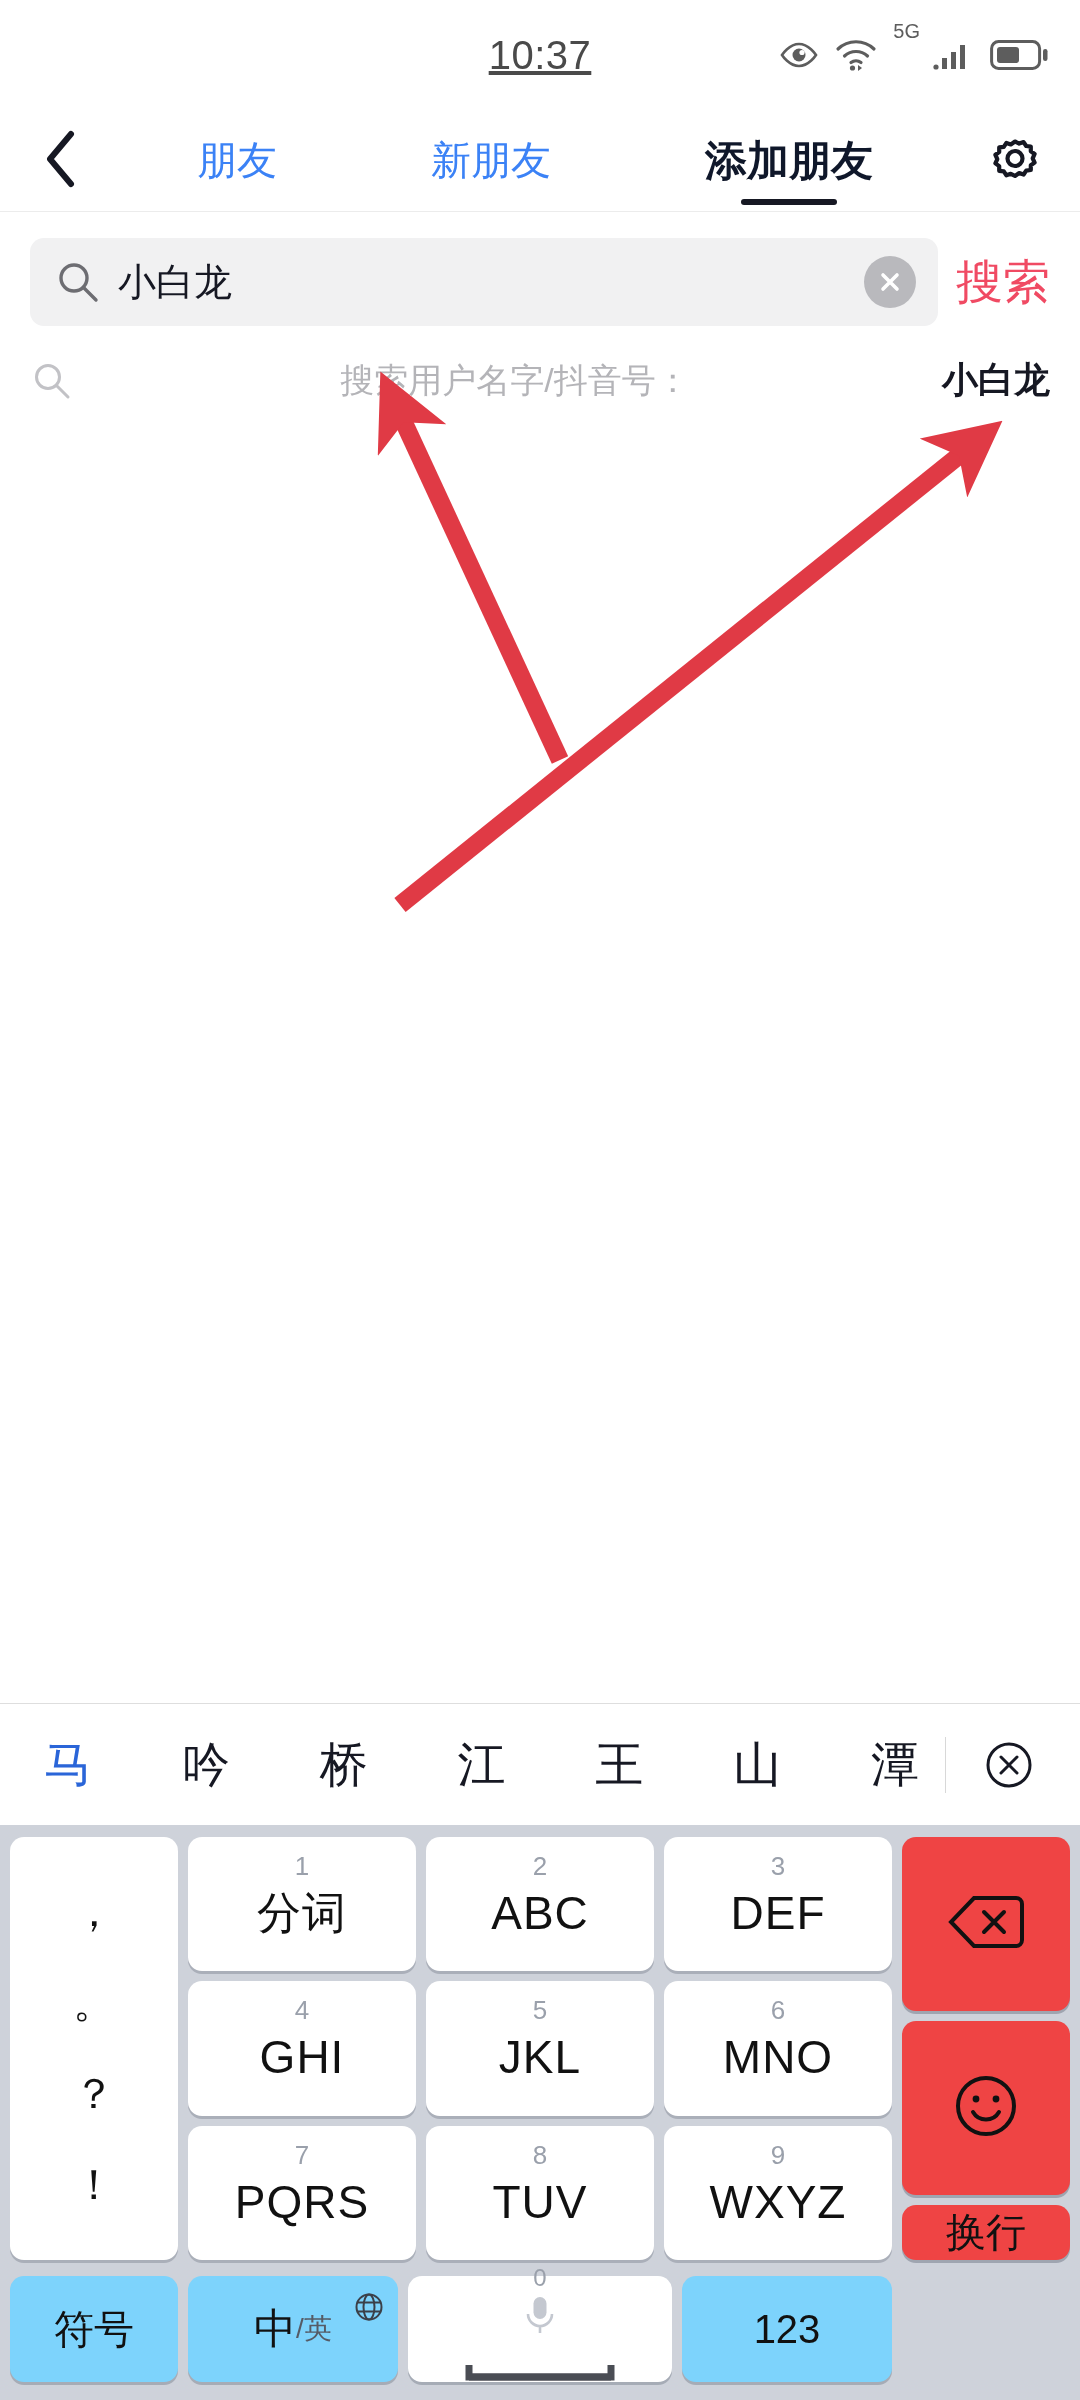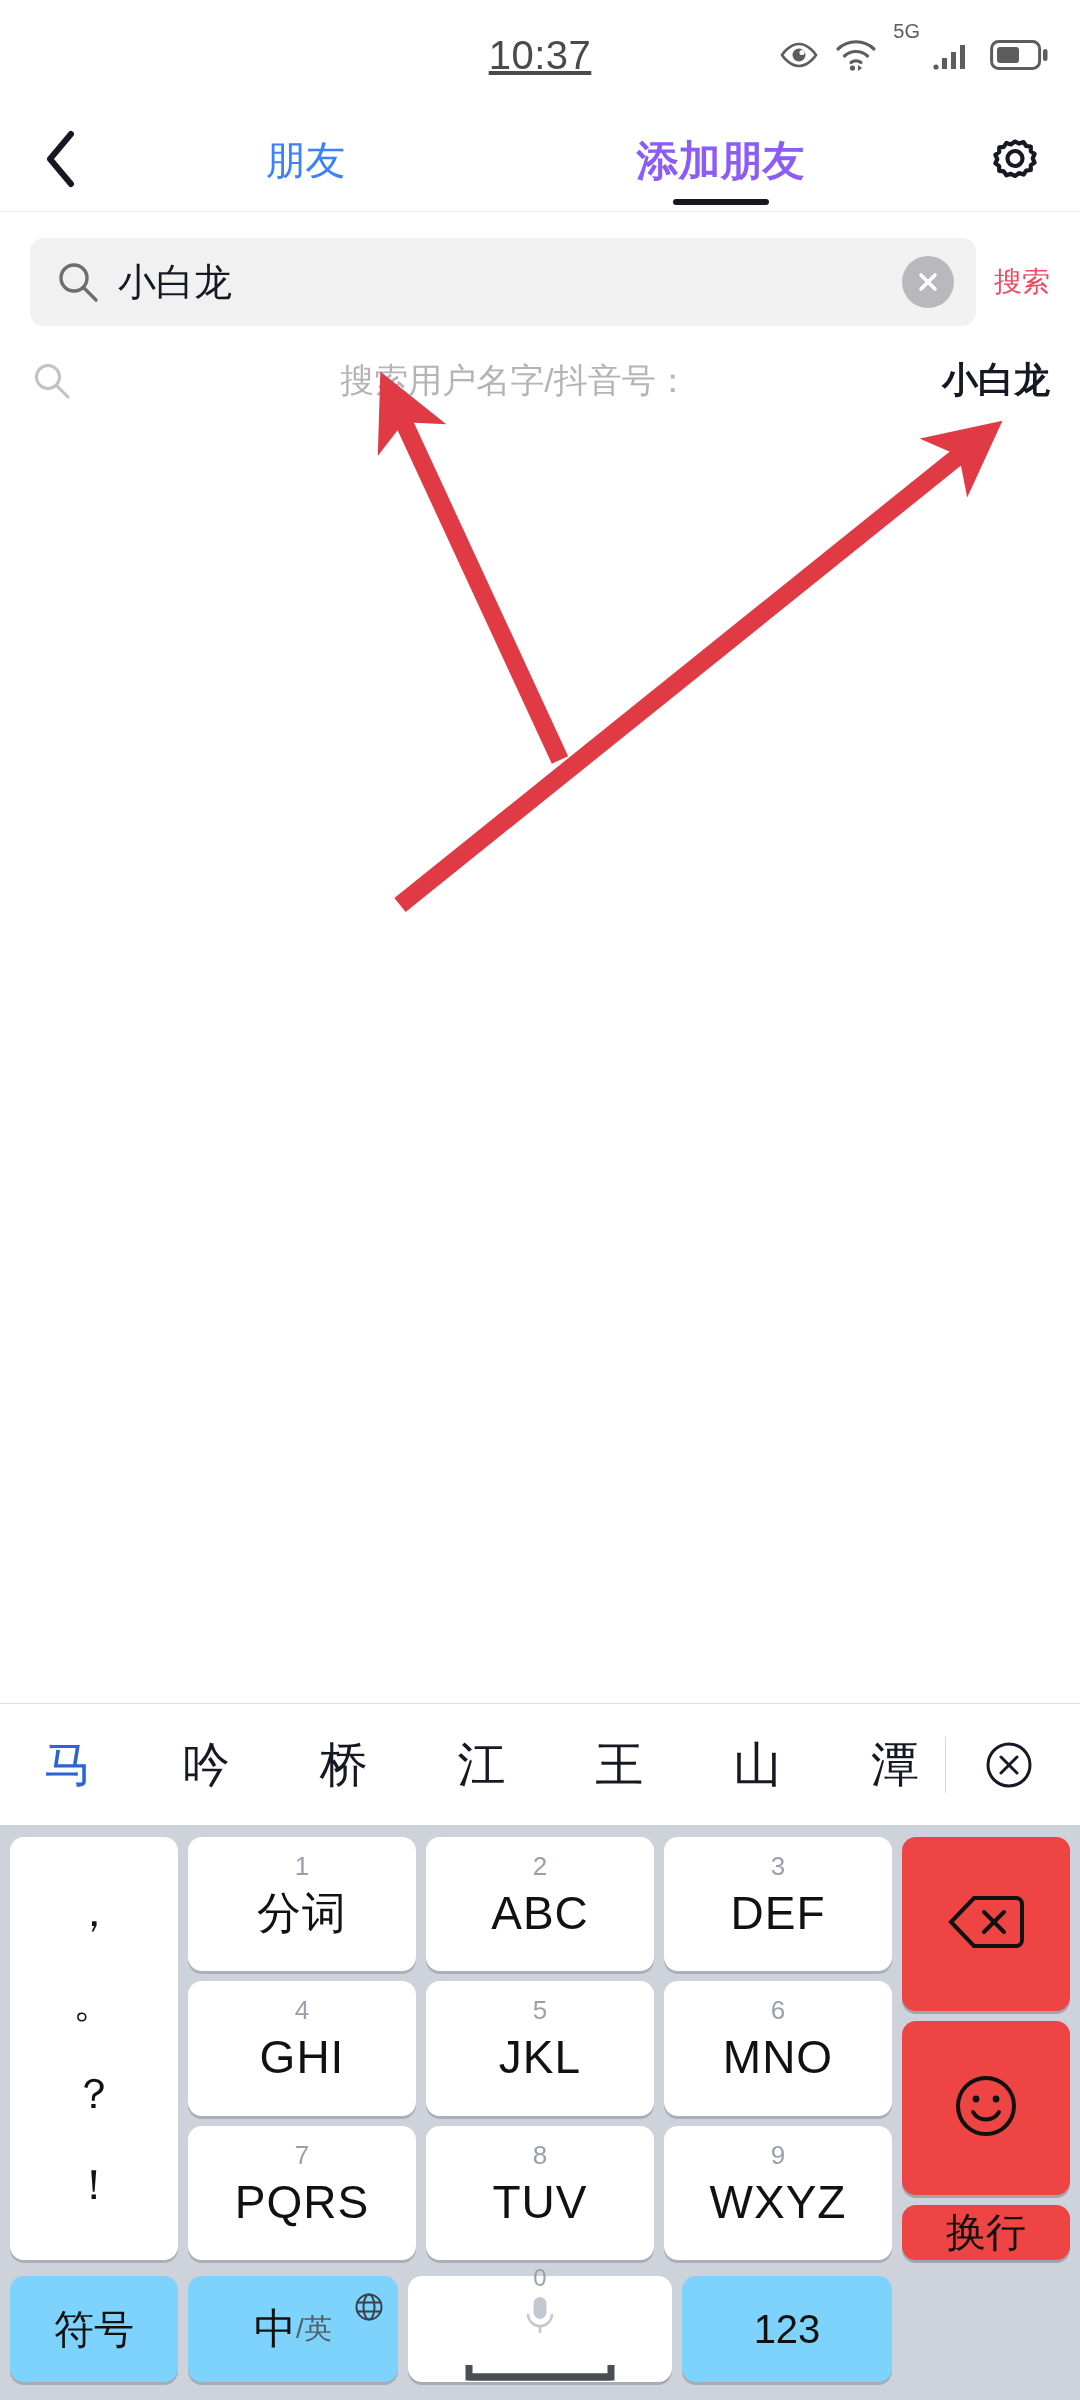--- a/index.html
+++ b/index.html
@@ -42,21 +42,21 @@
   #nav-tabs{
     flex:1; display:flex; align-items:center; justify-content:space-around;
     height:100%;
   }
   .nav-tab{
     position:relative; height:100%;
     display:flex; flex-direction:column; align-items:center; justify-content:center;
     padding:0 14px;
   }
   .nav-tab .tab-label{ font-size:40px; color:#3b82f6; font-weight:400; }
-  .nav-tab.active .tab-label{ font-size:42px; color:#8b5cf6; font-weight:700; }
+  .nav-tab.active .tab-label{ font-size:42px; color:#0f172a; font-weight:700; }
   .tab-underline{
     position:absolute; bottom:6px; left:50%; transform:translateX(-50%);
     width:96px; height:6px; border-radius:3px; background:#161823;
   }
   #settings-button{
     width:130px; display:flex; align-items:center; justify-content:center;
   }
 
   
   #search-row{
@@ -70,21 +70,21 @@
   #search-icon-box{ flex:0 0 auto; display:flex; align-items:center; margin-right:18px;}
   #search-value{
     flex:1; font-size:38px; color:#161823; line-height:1;
   }
   #search-clear{
     flex:0 0 auto; width:52px; height:52px; border-radius:50%;
     background:#b9b9bd; display:flex; align-items:center; justify-content:center;
   }
   #search-submit{
     flex:0 0 auto; margin-left:18px;
-    font-size:28px; color:#f04a63; font-weight:400;
+    font-size:47px; color:#f04a63; font-weight:400;
   }
 
   
   #suggestion-row{
     display:flex; align-items:center;
     padding:16px 30px 16px 32px;
     justify-content:space-between;
   }
   #suggestion-icon{ margin-right:22px; display:flex; align-items:center;}
   #suggestion-prefix{ font-size:34px; color:#b4b4b8; }
@@ -234,20 +234,23 @@
     <span>
       <svg width="34" height="58" viewBox="0 0 34 58">
         <path d="M28 4L7 29l21 25" fill="none" stroke="#161823" stroke-width="6" stroke-linecap="round" stroke-linejoin="round"></path>
       </svg>
     </span>
   </div>
 
   <div id="nav-tabs">
     <div class="nav-tab">
       <span class="tab-label">朋友</span>
+    </div>
+    <div class="nav-tab">
+      <span class="tab-label">新朋友</span>
     </div>
     <div class="nav-tab active">
       <span class="tab-label">添加朋友</span>
       <span class="tab-underline"></span>
     </div>
   </div>
 
   <div id="settings-button">
     <span>
       <svg width="58" height="58" viewBox="0 0 58 58">

